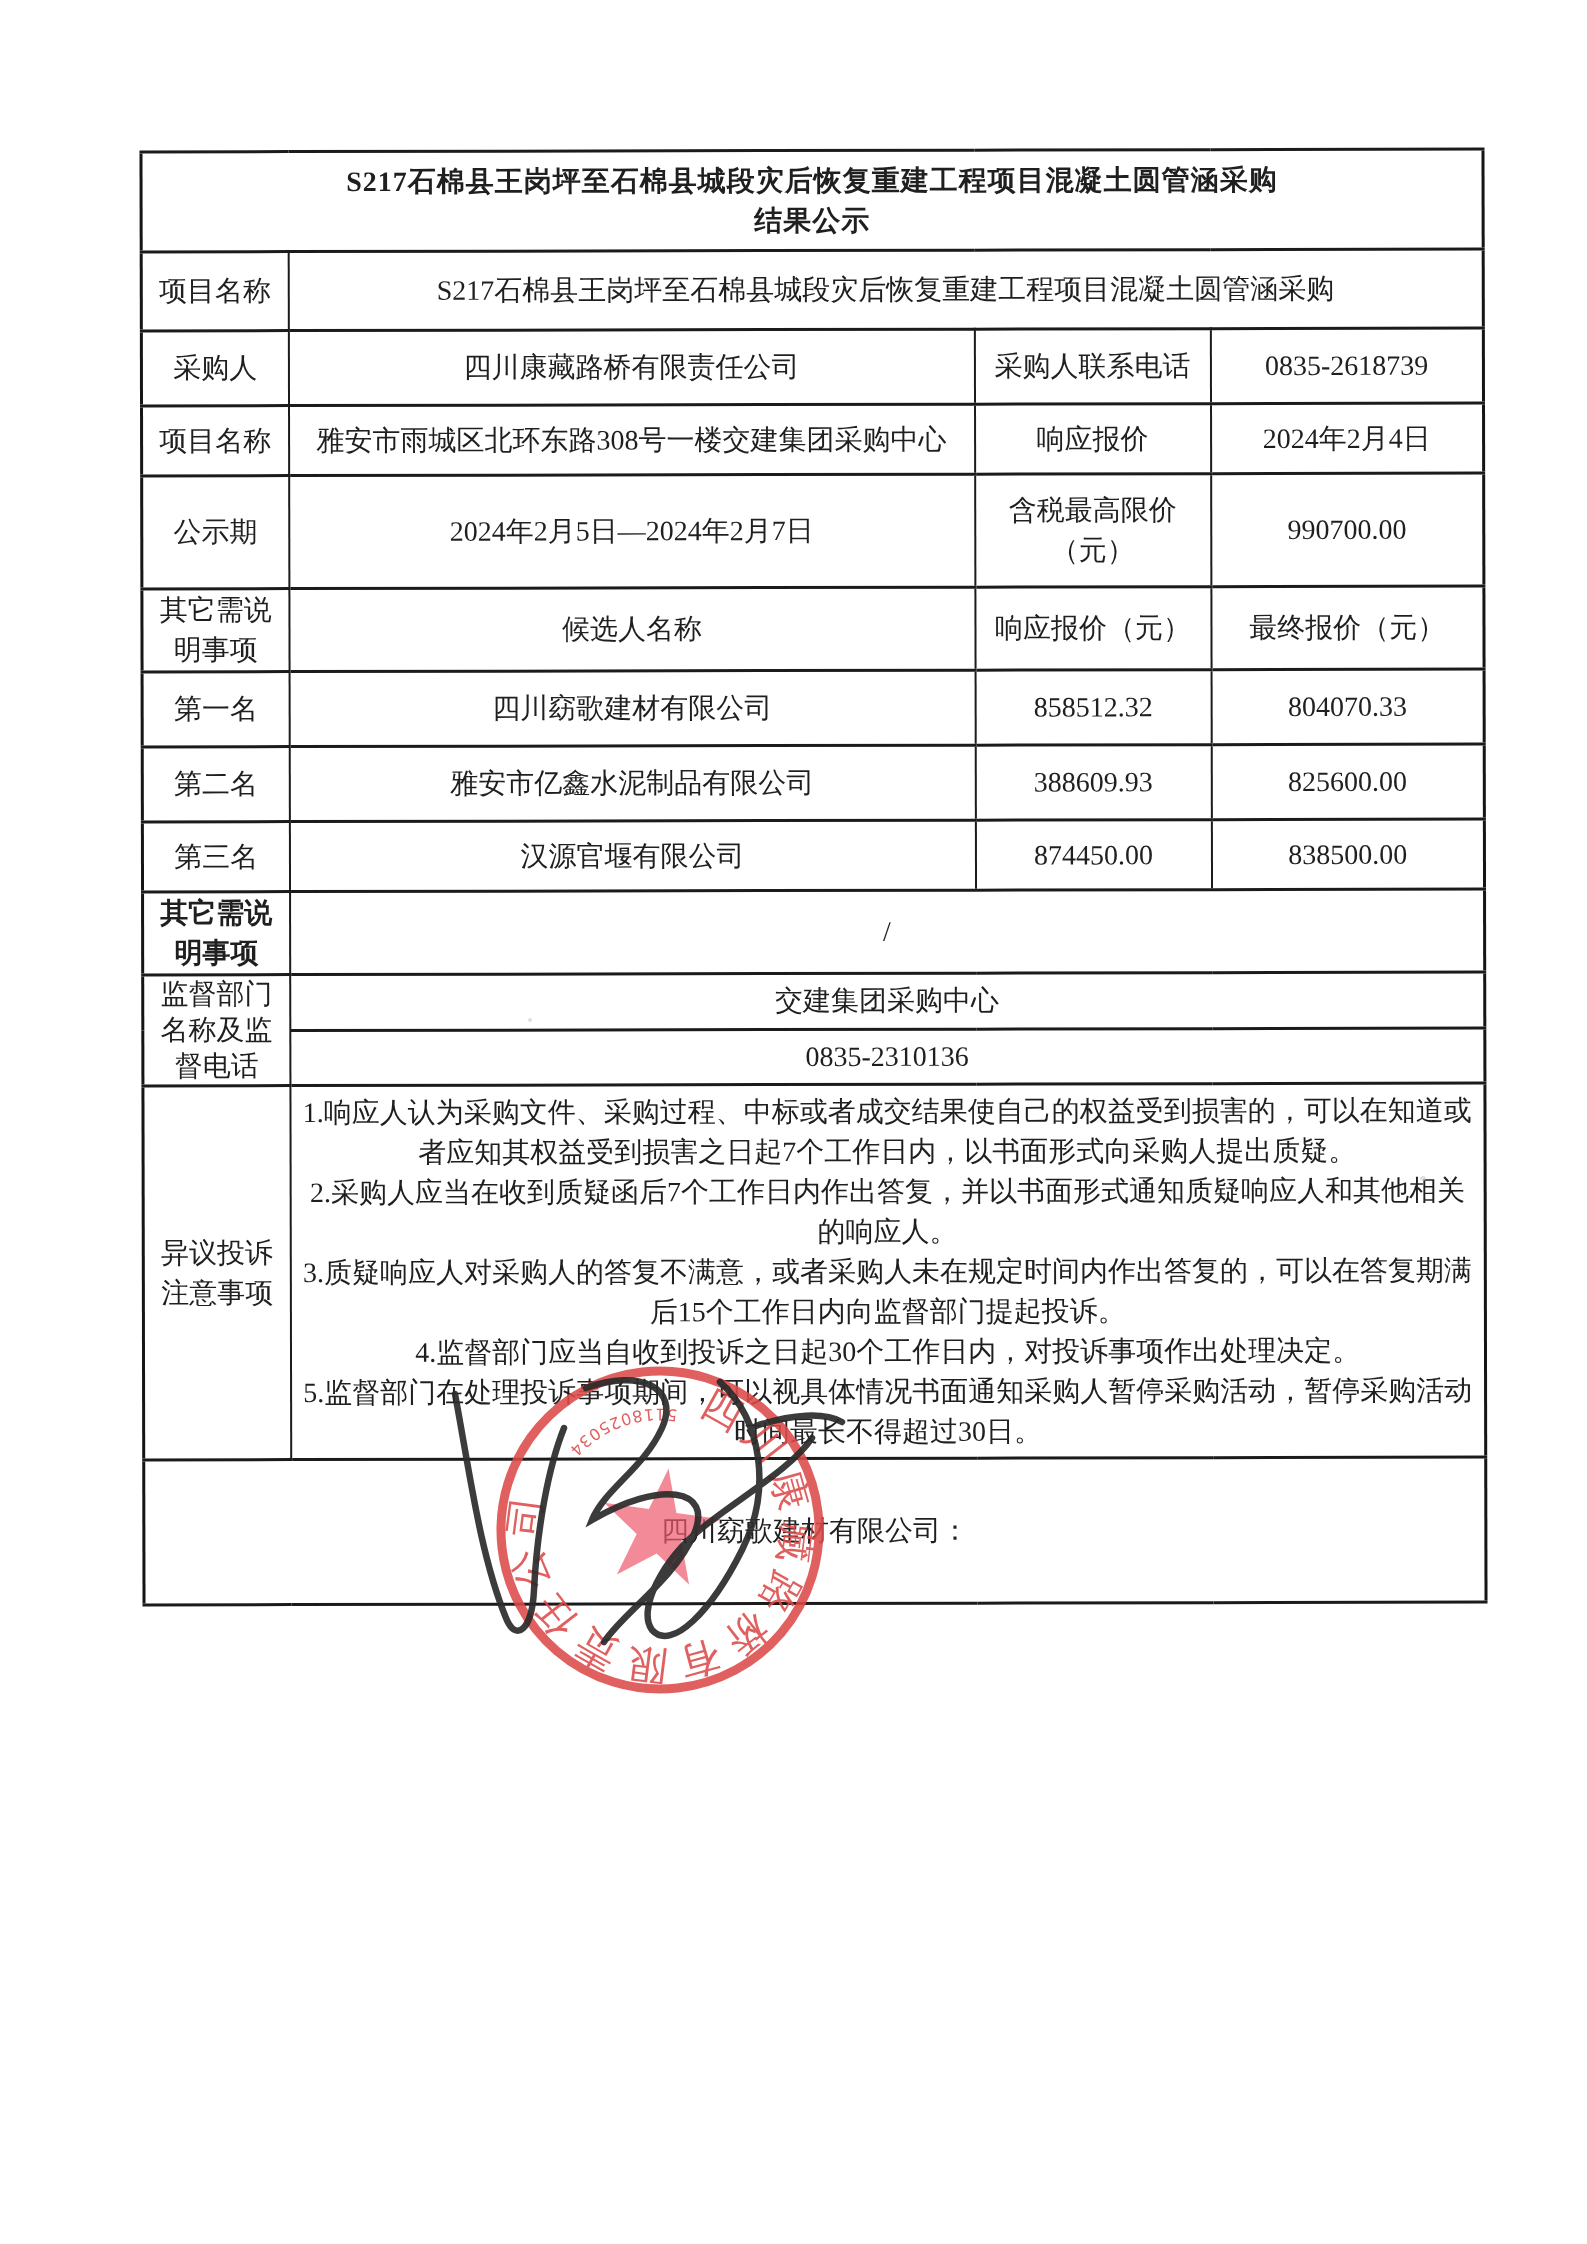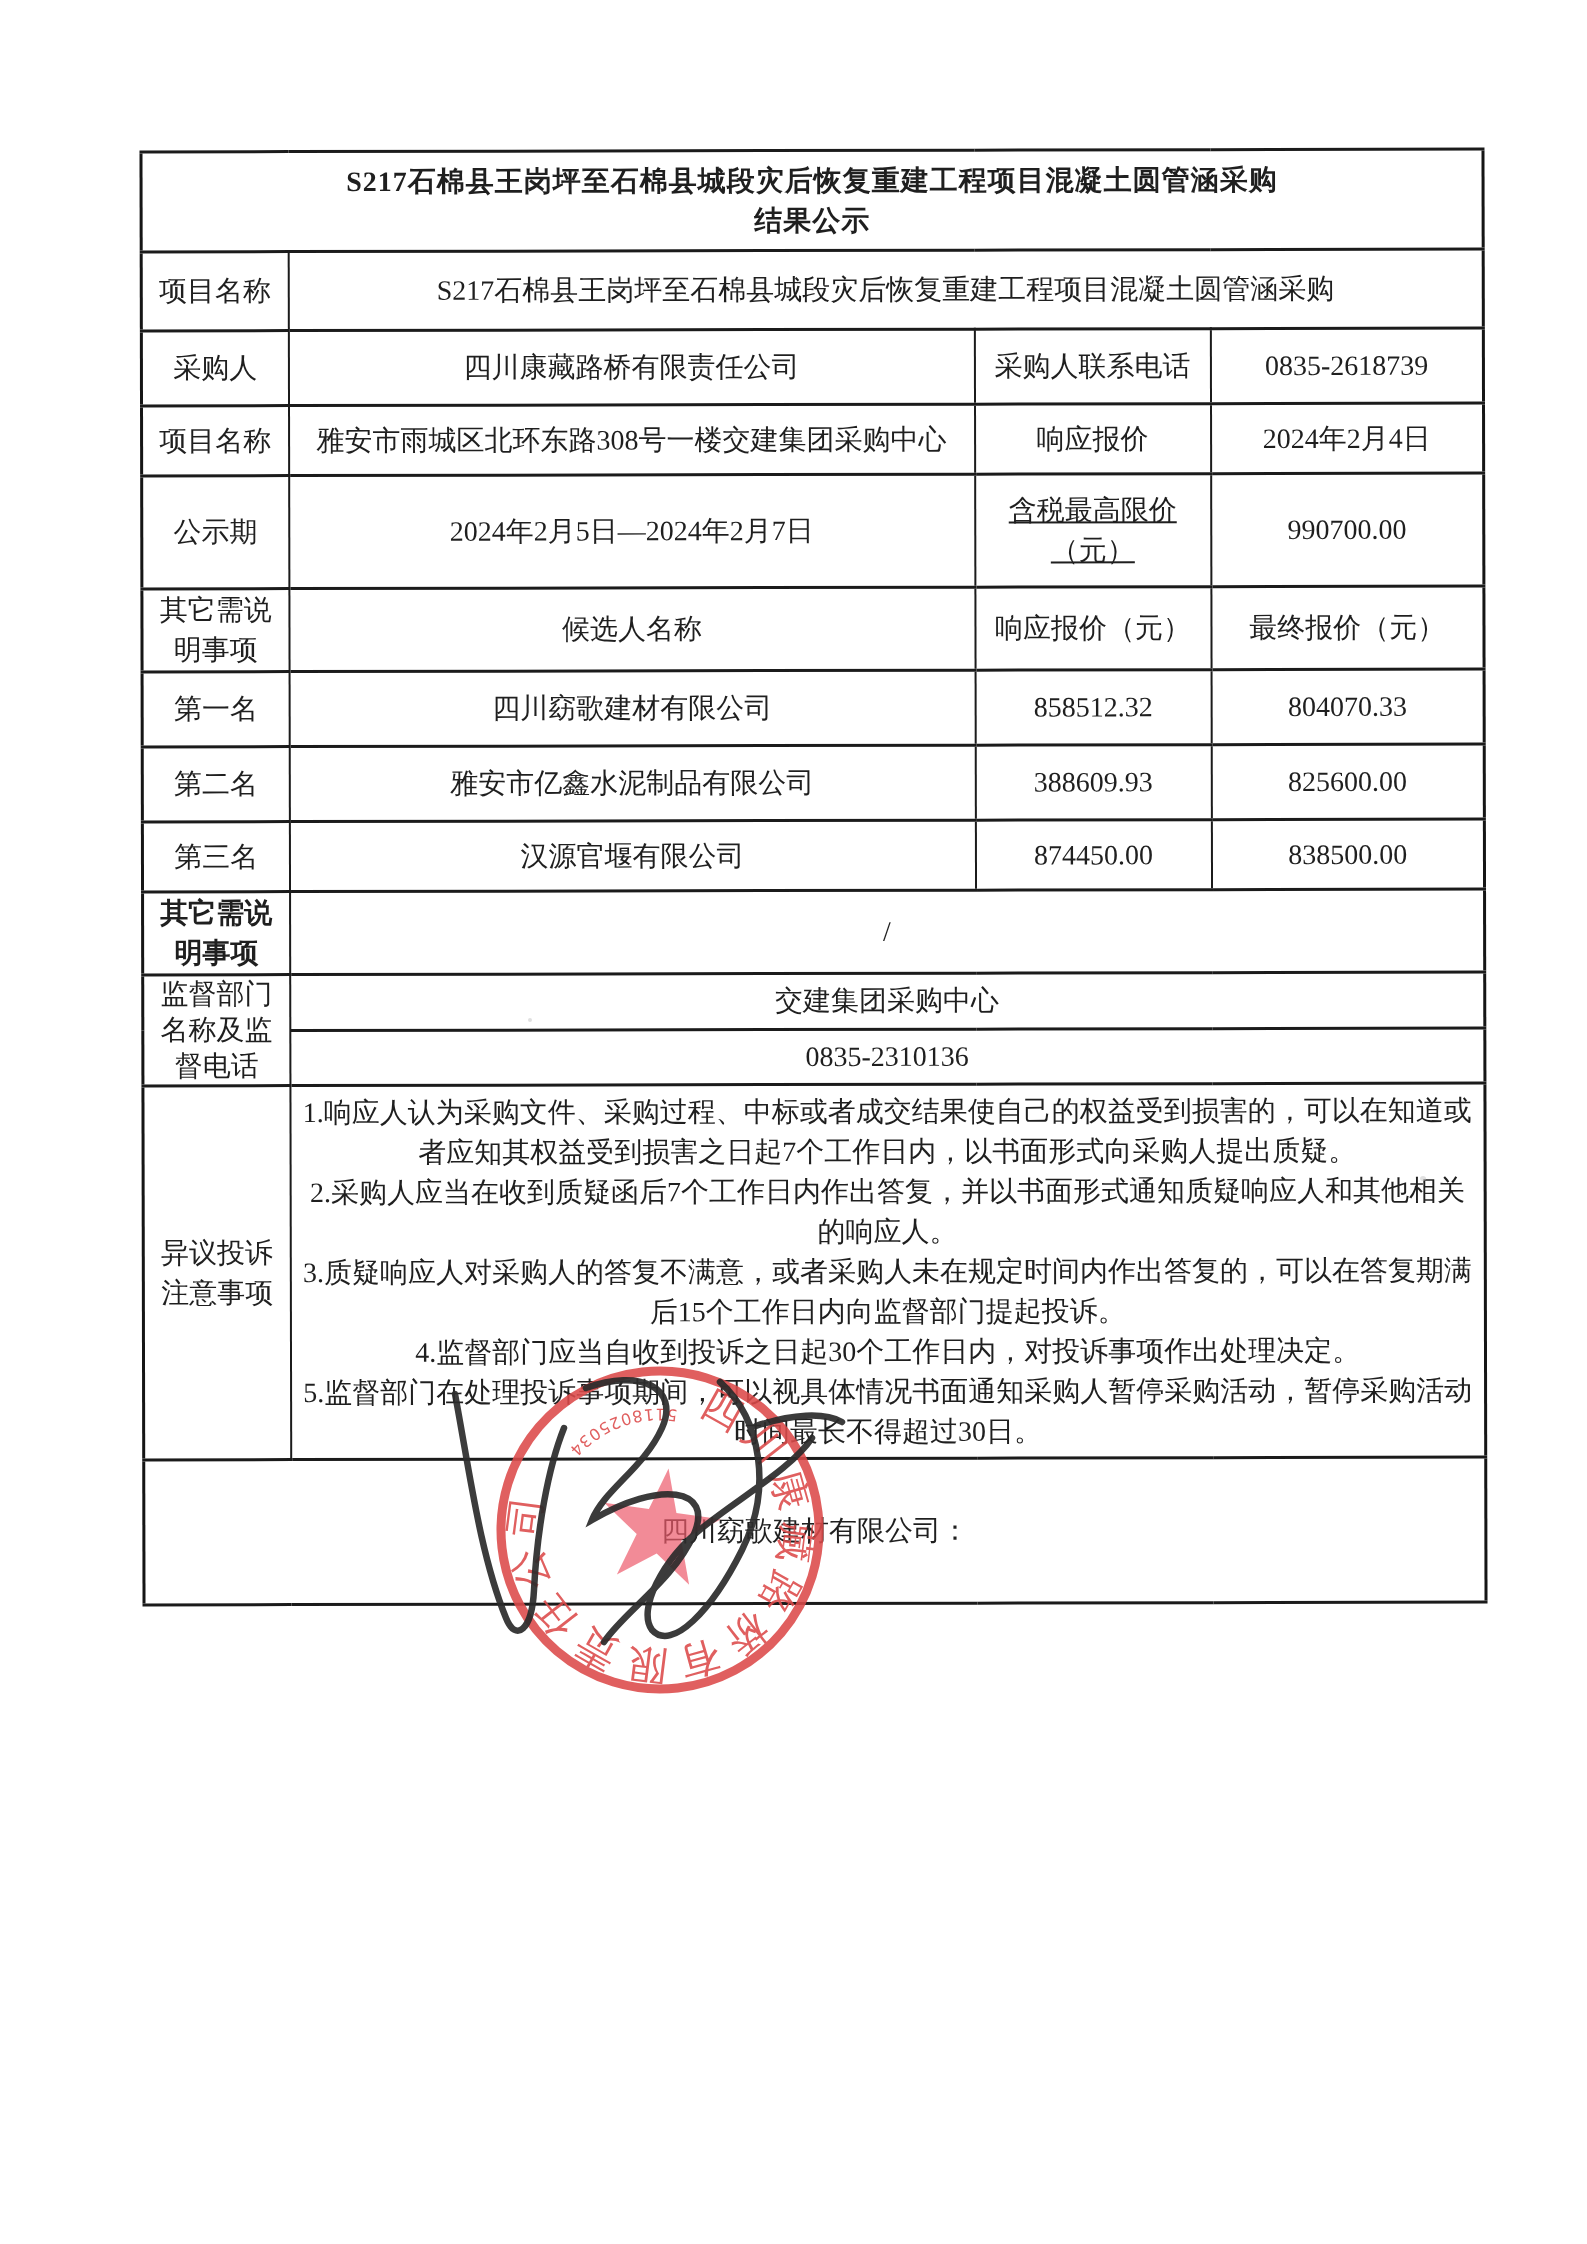--- a/index.html
+++ b/index.html
@@ -44,21 +44,21 @@
     text-align:left;
     vertical-align:middle;
     padding:4px 14px 4px 12px;
     line-height:41px;
   }
   td.sign-cell{
     text-align:left;
     padding-left:14px;
     font-size:30px;
   }
-  .price-label-line{display:block;line-height:40px;text-decoration:underline;}
+  .price-label-line{display:block;line-height:40px;}
   
   .seal-svg{position:absolute;left:460px;top:1330px;width:400px;height:400px;opacity:.88;}
   .sign-svg{position:absolute;left:420px;top:1362px;width:440px;height:310px;}
   .speck{position:absolute;border-radius:50%;background:#c6c6c6;opacity:.55;}
 </style>
 </head>
 <body>
 
 <div class="sheet">
 

